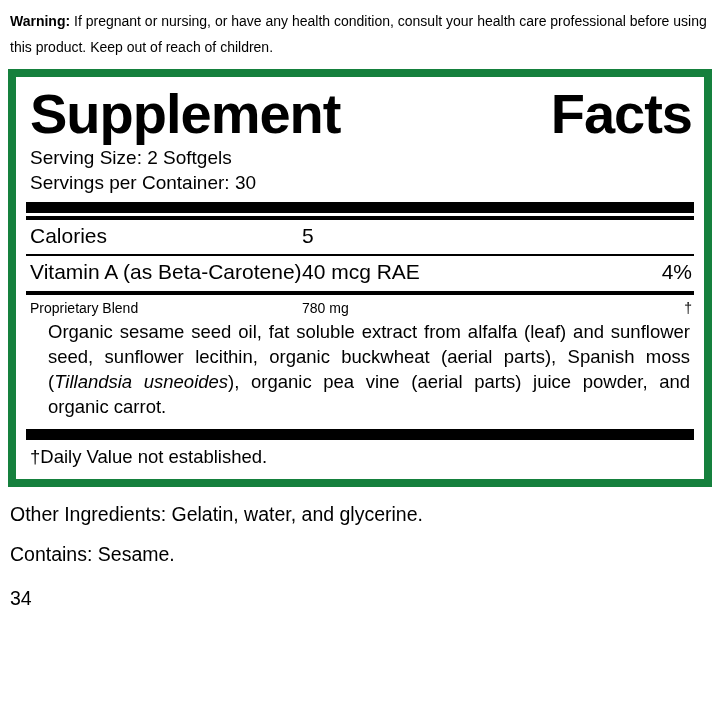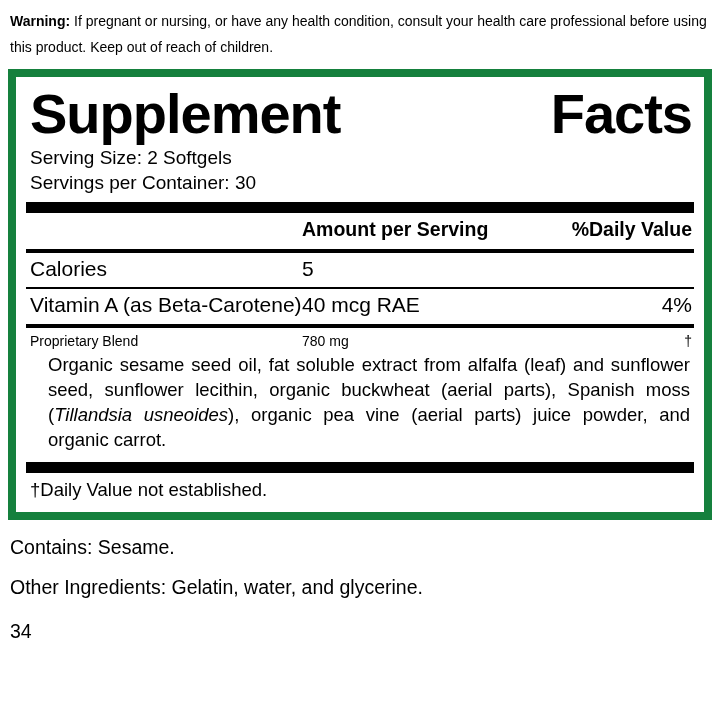--- a/index.html
+++ b/index.html
@@ -139,25 +139,20 @@
     <div class="sf-title">
       <span>Supplement</span>
       <span>Facts</span>
     </div>
 
     <div class="serving-line">Serving Size: 2 Softgels</div>
     <div class="serving-line">Servings per Container: 30</div>
 
     <div class="rule-thick"></div>
 
-    <div class="hdr-row">
-      <div class="col-name"></div>
-      <div class="col-amt">Amount per Serving</div>
-      <div class="col-dv">%Daily Value</div>
-    </div>
 
     <div class="rule-med"></div>
 
     <div class="data-row">
       <div class="col-name">Calories</div>
       <div class="col-amt">5</div>
       <div class="col-dv"></div>
     </div>
 
     <div class="rule-thin"></div>
@@ -177,17 +172,17 @@
     </div>
 
     <div class="blend-desc"><span>Organic sesame seed oil, fat soluble extract from alfalfa (leaf) and sunflower seed, sunflower lecithin, organic buckwheat (aerial parts), Spanish moss (</span><i>Tillandsia usneoides</i><span>), organic pea vine (aerial parts) juice powder, and organic carrot.</span></div>
 
     <div class="rule-thick-bottom"></div>
 
     <div class="dagger-note">†Daily Value not established.</div>
 
   </div>
 
+  <div class="footer-line">Other Ingredients: Gelatin, water, and glycerine.</div>
   <div class="footer-line">Contains: Sesame.</div>
-  <div class="footer-line">Other Ingredients: Gelatin, water, and glycerine.</div>
   <div class="page-num">34</div>
 
 </div>
 
 </body></html>

